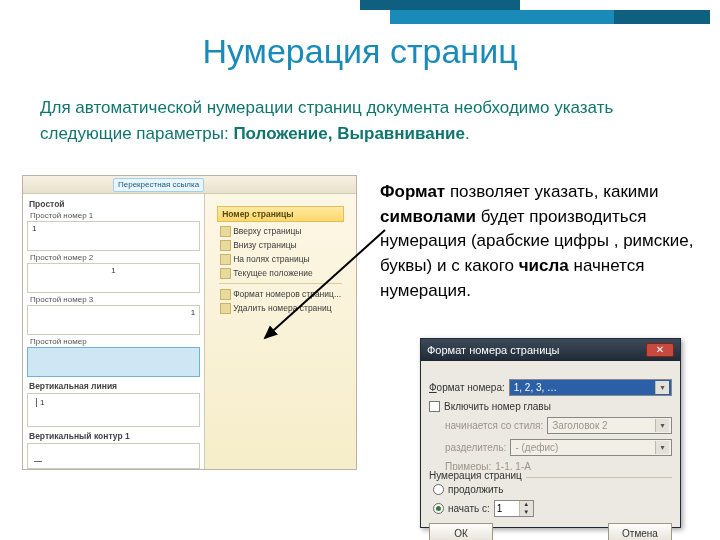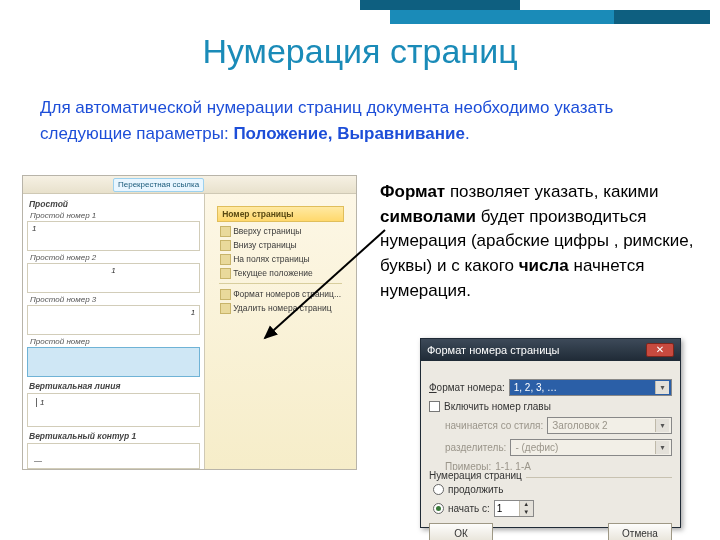--- a/index.html
+++ b/index.html
@@ -33,21 +33,21 @@
     font-weight: normal;
     font-size: 34px;
     margin: 0;
   }
   .intro {
     position: absolute;
     top: 95px; left: 40px;
     width: 640px;
     font-size: 17px;
     line-height: 1.55;
-    color: #1d4ed8;
+    color: #0f766e;
   }
   .intro b { font-weight: bold; }
   .format-text {
     position: absolute;
     top: 180px; left: 380px;
     width: 330px;
     font-size: 17px;
     line-height: 1.45;
     color: #000;
   }
@@ -73,21 +73,20 @@
     border-radius:2px; padding:0 4px; line-height:12px;
     font-size:8px; color:#1a5a7a;
   }
   .gallery-wrap { display:flex; height: calc(100% - 18px); }
   .gallery {
     width: 213px;
     background:#fff;
     border-right:1px solid #cfc9b5;
     overflow:hidden;
     padding:3px 4px;
-    font-style:italic;
   }
   .gal-head { font-weight:bold; color:#444; font-size:8.5px; margin:2px 0 2px 2px; }
   .page-prev {
     width: 100%; height: 30px;
     border:1px solid #d2cdb9;
     background:#fff;
     margin-bottom:2px;
     position:relative;
   }
   .page-prev.sel { background:#cfe7f5; border-color:#6fb3d6; }

